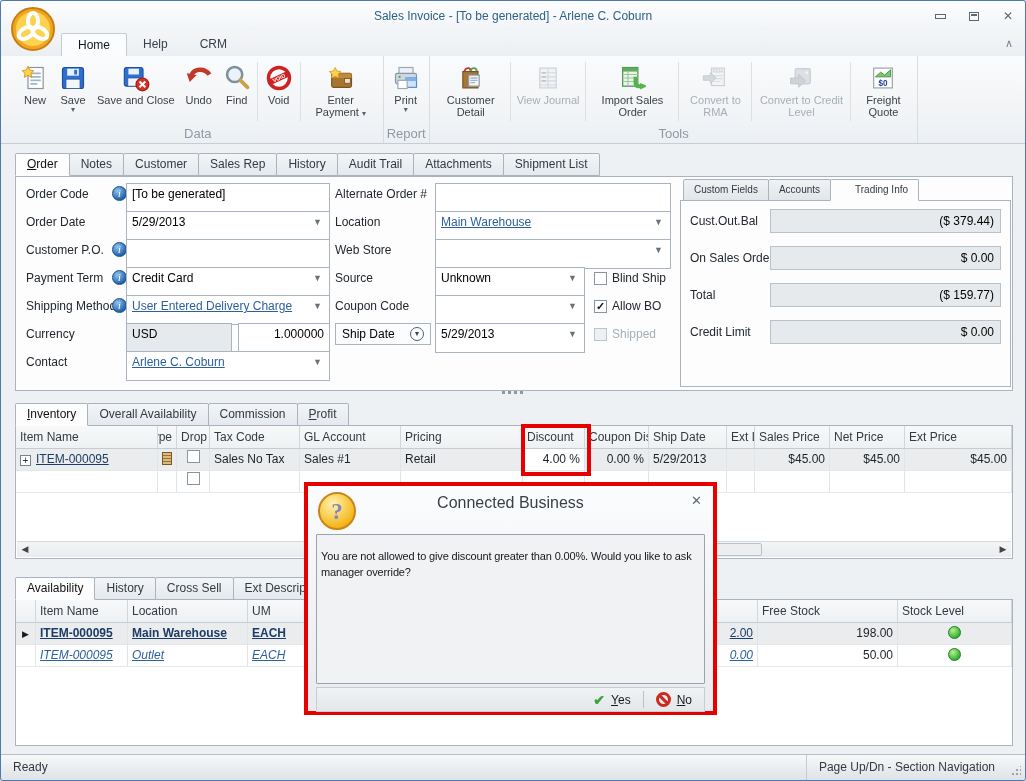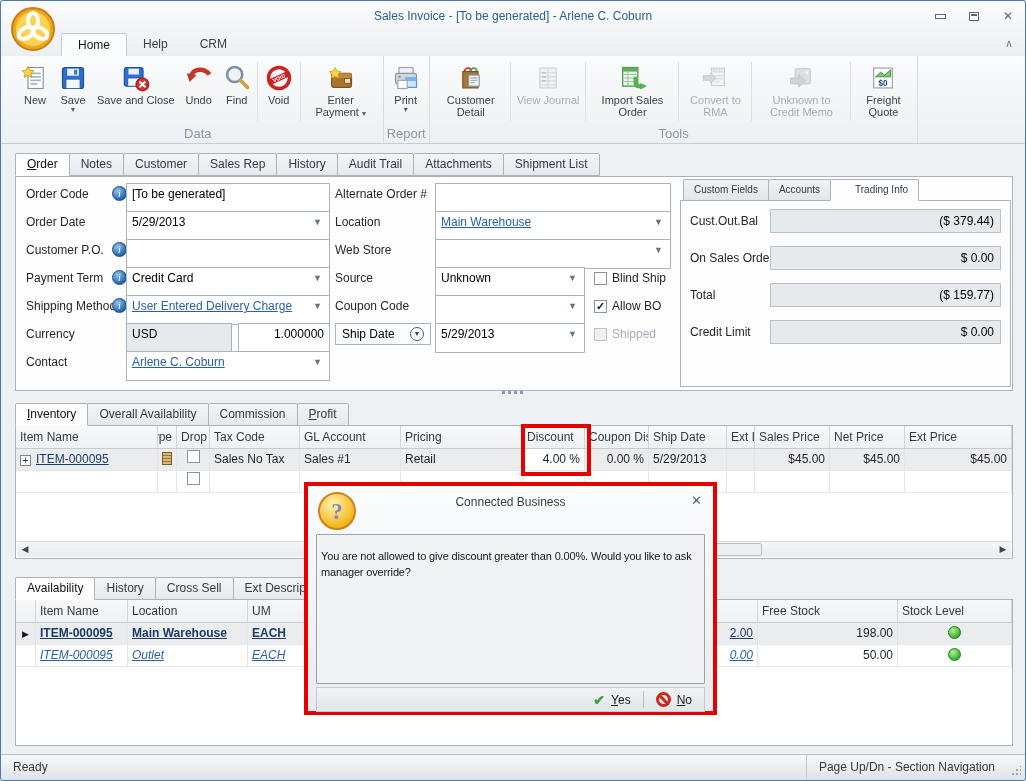--- a/index.html
+++ b/index.html
@@ -138,21 +138,21 @@
                      radial-gradient(circle at 10px 8px,#9aa4ad 1px,transparent 1.4px),
                      radial-gradient(circle at 10px 4px,#9aa4ad 1px,transparent 1.4px),
                      radial-gradient(circle at 10px 0px,#9aa4ad 1px,transparent 1.4px); }
 
   
   .red-box { position:absolute; border:4px solid #e60000; z-index:20; }
 
   
   .dialog { position:absolute; left:303px; top:481px; width:413px; height:233px;
             border:4px solid #e60000; background:linear-gradient(#fbfcfd,#e9ebee); z-index:30; }
-  .dlg-title { text-align:center; font-size:12px; color:#3a3f45; line-height:15px; margin-top:9px; }
+  .dlg-title { text-align:center; font-size:16px; color:#3a3f45; line-height:15px; margin-top:9px; }
   .dlg-close { position:absolute; right:11px; top:7px; font-size:13px; color:#5a6672; }
   .q-icon { position:absolute; left:10px; top:6px; width:38px; height:38px; border-radius:50%;
             background:radial-gradient(circle at 38% 30%, #fff3b0, #f5b81e 70%, #e09612);
             border:2px solid #c8851a; text-align:center; line-height:36px; font-size:23px; font-weight:bold;
             color:#8585bd; font-family:"Liberation Serif", serif; }
   .dlg-msgpanel { position:absolute; left:8px; top:48px; right:8px; height:150px;
                   background:#f1f2f4; border:1px solid #9aa3ac; border-radius:1px; }
   .dlg-msg { position:absolute; left:13px; right:16px; top:62px; font-size:11px; letter-spacing:-0.15px;
              line-height:16px; color:#15181c; }
   .dlg-btnbar { position:absolute; left:8px; right:8px; top:201px; height:25px;
@@ -363,21 +363,21 @@
           </div>
           <span class="rsep"></span>
           <div class="rbtn disabled" style="max-width:96px">
             <span class="ric">
               <svg width="28" height="28" viewBox="0 0 24 24" opacity="0.55">
                   <rect x="7" y="4" width="13" height="13" rx="1.5" fill="#c7cdd3" stroke="#a3abb3"></rect>
                   <circle cx="17" cy="7.5" r="1.2" fill="#eef0f2"></circle>
                   <polygon points="3,12 10,12 10,9 16,14.5 10,20 10,17 3,17" fill="#aeb6bd" stroke="#939ca4" stroke-width="0.7"></polygon>
                 </svg>
             </span>
-            <span class="rlabel">Unknown to Credit Memo</span>
+            <span class="rlabel">Convert to Credit Level</span>
           </div>
           <span class="rsep"></span>
           <div class="rbtn" style="max-width:62px">
             <span class="ric">
               <svg width="28" height="28" viewBox="0 0 24 24">
                   <rect x="4" y="3.5" width="16" height="17" fill="#fff" stroke="#98a2ac"></rect>
                   <polygon points="5.5,11 10,7 13.5,9.5 18.5,5 18.5,11 5.5,11" fill="#79c96f" stroke="#3f8f3f" stroke-width="0.8"></polygon>
                   <text x="12" y="18.5" font-size="7" font-weight="bold" fill="#1d3f8f" text-anchor="middle" font-family="Liberation Sans, sans-serif">$0</text>
                 </svg>
             </span>

